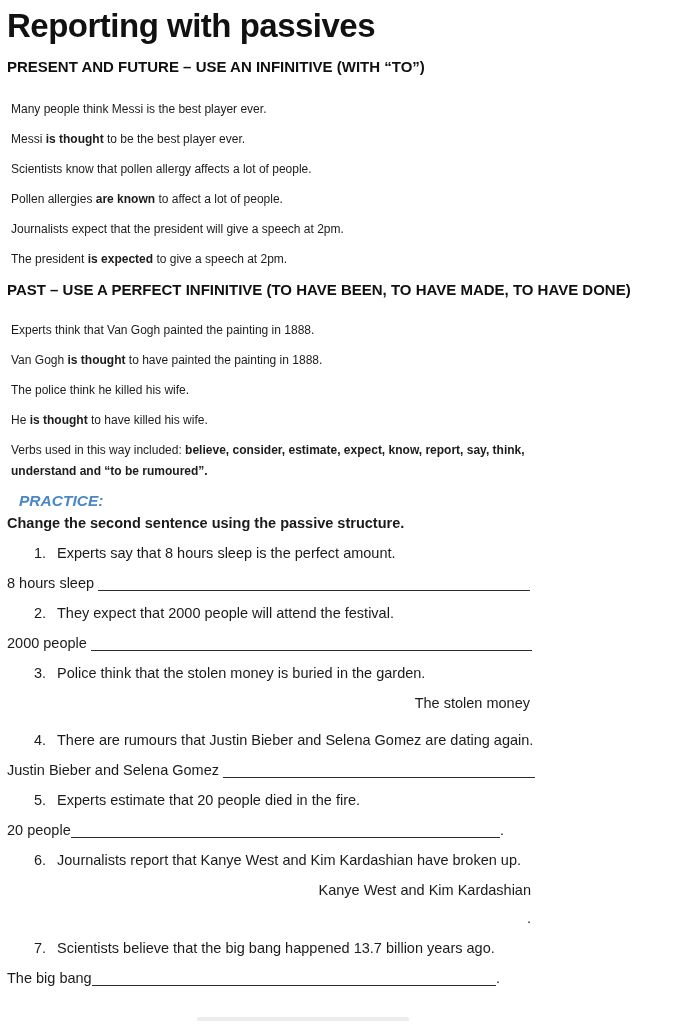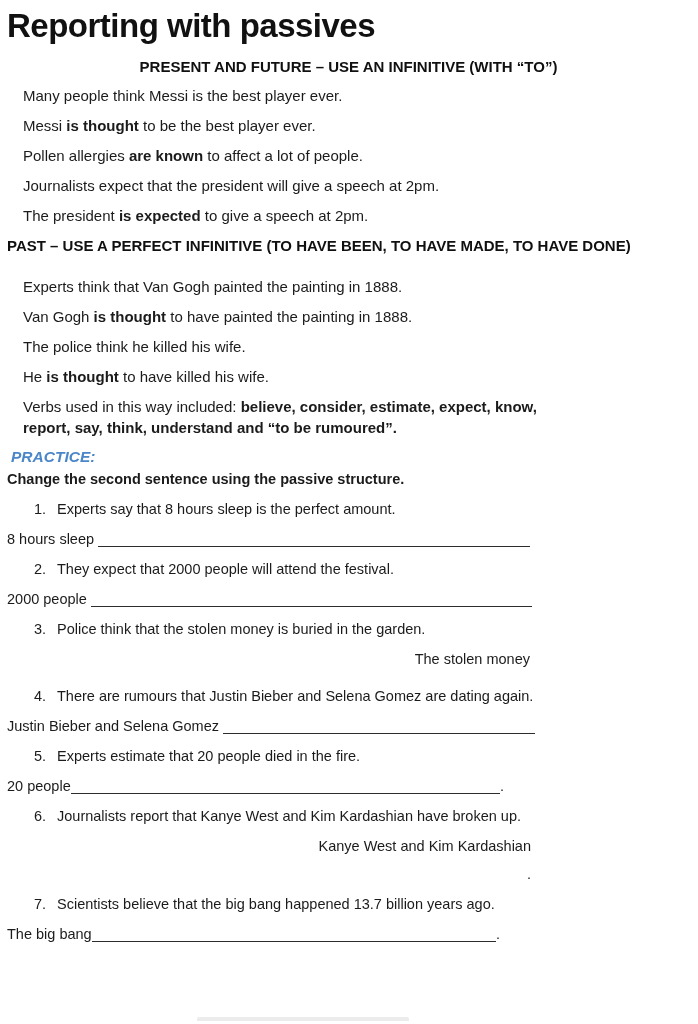--- a/index.html
+++ b/index.html
@@ -15,37 +15,37 @@
   .page { padding: 6px 8px 0 7px; }
 
   .doc-title {
     font-size: 33px; line-height: 40px; font-weight: 700;
     color: #111; letter-spacing: -0.5px;
     margin: 0 0 10px 0;
   }
   .sec-heading {
     font-size: 15px; line-height: 21px; font-weight: 700; color: #101010;
   }
-  .sec-heading.first { margin: 8px 0 8px 0; text-align: center; }
+  .sec-heading.first { margin: 8px 0 22px 0; }
   .sec-heading.second { margin: 4px 0 20px 0; }
 
   .line {
-    font-size: 15px; line-height: 21px;
-    margin: 0 0 9px 16px;
+    font-size: 12px; line-height: 21px;
+    margin: 0 0 9px 4px;
   }
   .b { font-weight: 700; }
   .u { text-underline-offset: 2px; }
 
   .note { max-width: 560px; }
 
   .practice-heading {
     font-size: 15.5px; line-height: 20px;
     font-weight: 700; font-style: italic;
     color: #4A86C8;
-    margin: 6px 0 2px 4px;
+    margin: 6px 0 2px 12px;
   }
   .instruction {
     font-size: 14.5px; line-height: 21px; font-weight: 700;
     margin: 0 0 9px 0;
   }
 
   .q {
     display: flex;
     font-size: 14.5px; line-height: 21px;
     padding-left: 27px;
@@ -88,20 +88,21 @@
 <body>
 
 <div class="page">
 
   <h1 class="doc-title">Reporting with passives</h1>
 
   <h2 class="sec-heading first">PRESENT AND FUTURE – USE AN INFINITIVE (WITH “TO”)</h2>
 
   <p class="line"><span>Many people think Messi is the best player ever.</span><span class="b"></span><span class="u"></span><span></span></p>
   <p class="line"><span>Messi </span><span class="b">is thought </span><span class="u">to be</span><span> the best player ever.</span></p>
+  <p class="line"><span>Scientists know that pollen allergy affects a lot of people.</span><span class="b"></span><span class="u"></span><span></span></p>
   <p class="line"><span>Pollen allergies </span><span class="b">are known </span><span class="u">to affect</span><span> a lot of people.</span></p>
   <p class="line"><span>Journalists expect that the president will give a speech at 2pm.</span><span class="b"></span><span class="u"></span><span></span></p>
   <p class="line"><span>The president </span><span class="b">is expected </span><span class="u">to give</span><span> a speech at 2pm.</span></p>
 
   <h2 class="sec-heading second">PAST – USE A PERFECT INFINITIVE (TO HAVE BEEN, TO HAVE MADE, TO HAVE DONE)</h2>
 
   <p class="line"><span>Experts think that Van Gogh painted the painting in 1888.</span><span class="b"></span><span class="u"></span><span></span></p>
   <p class="line"><span>Van Gogh </span><span class="b">is thought </span><span class="u">to have painted</span><span> the painting in 1888.</span></p>
   <p class="line"><span>The police think he killed his wife.</span><span class="b"></span><span class="u"></span><span></span></p>
   <p class="line"><span>He </span><span class="b">is thought </span><span class="u">to have killed</span><span> his wife.</span></p>

